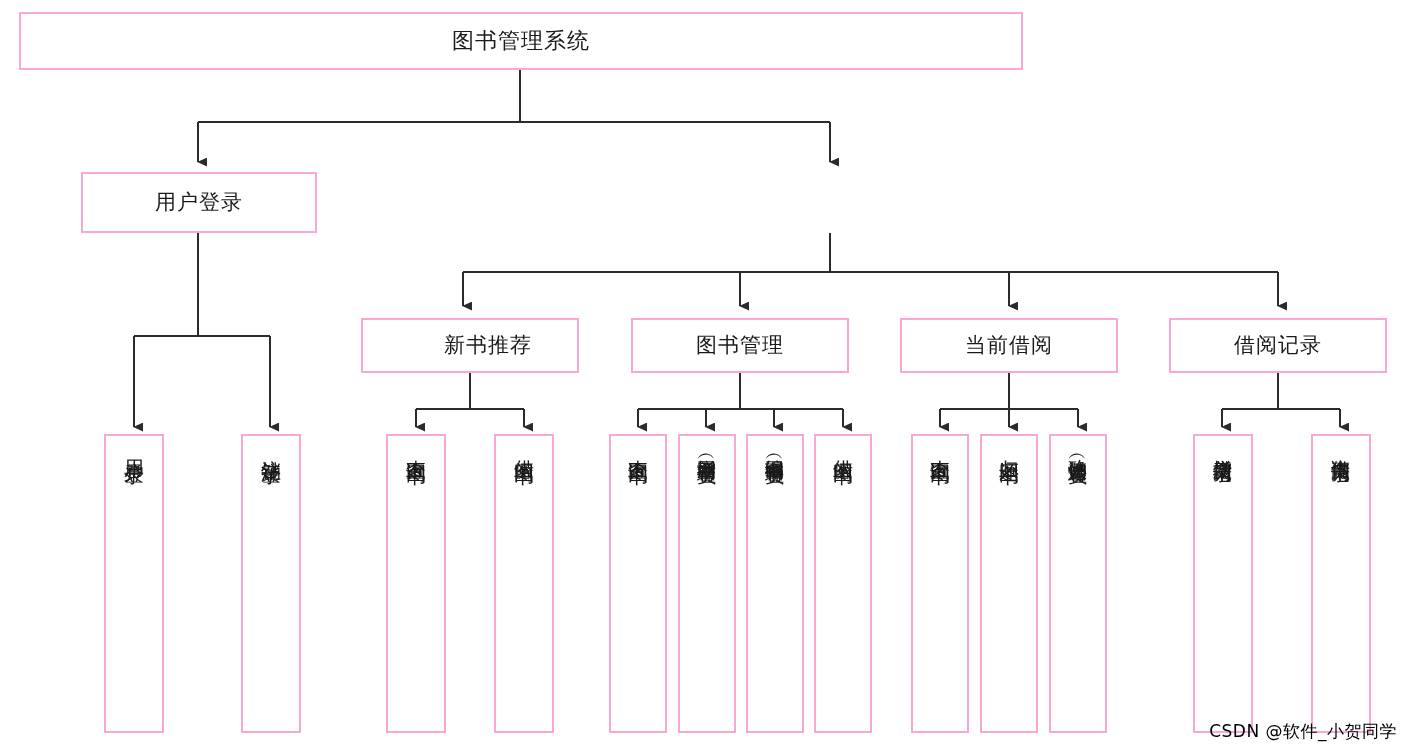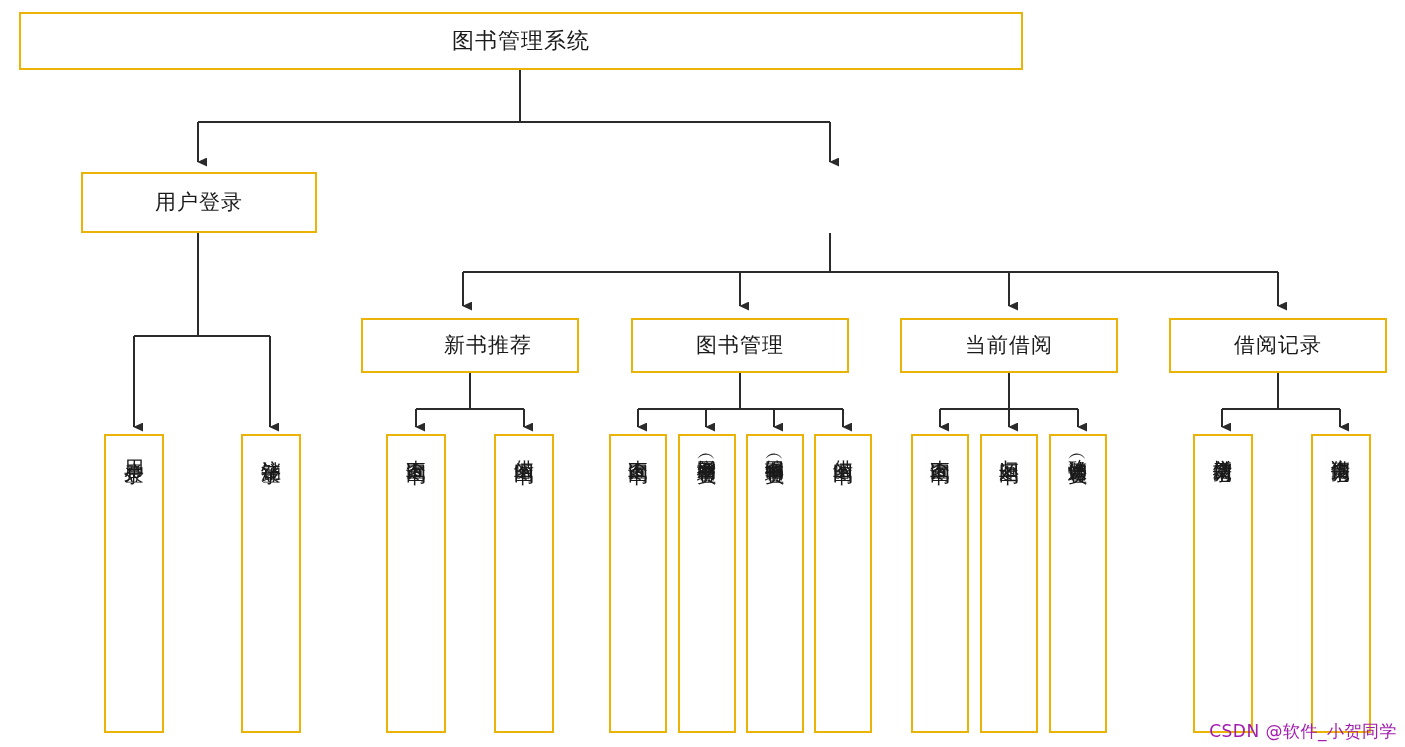--- a/index.html
+++ b/index.html
@@ -23,21 +23,21 @@
     left: 0;
     top: 0;
     width: 1405px;
     height: 747px;
     pointer-events: none;
   }
   .node {
     position: absolute;
     box-sizing: border-box;
     background: #ffffff;
-    border: 2px solid #eab308;
+    border: 2px solid #f9a8d4;
     display: flex;
     align-items: center;
     justify-content: center;
     color: #1a1a1a;
   }
   .node-h {
     
     font-size: 21px;
     letter-spacing: 1px;
     line-height: 1;
@@ -63,21 +63,21 @@
   .vlabel-tall {
     font-size: 19px;
     line-height: 1.1;
     letter-spacing: 1px;
   }
   #watermark {
     position: absolute;
     right: 8px;
     bottom: 4px;
     font-size: 17px;
-    color: #a21caf;
+    color: #000000;
     letter-spacing: 0.5px;
     white-space: nowrap;
     user-select: none;
   }
 </style>
 </head>
 <body>
 
 <div id="diagram-root">
 

